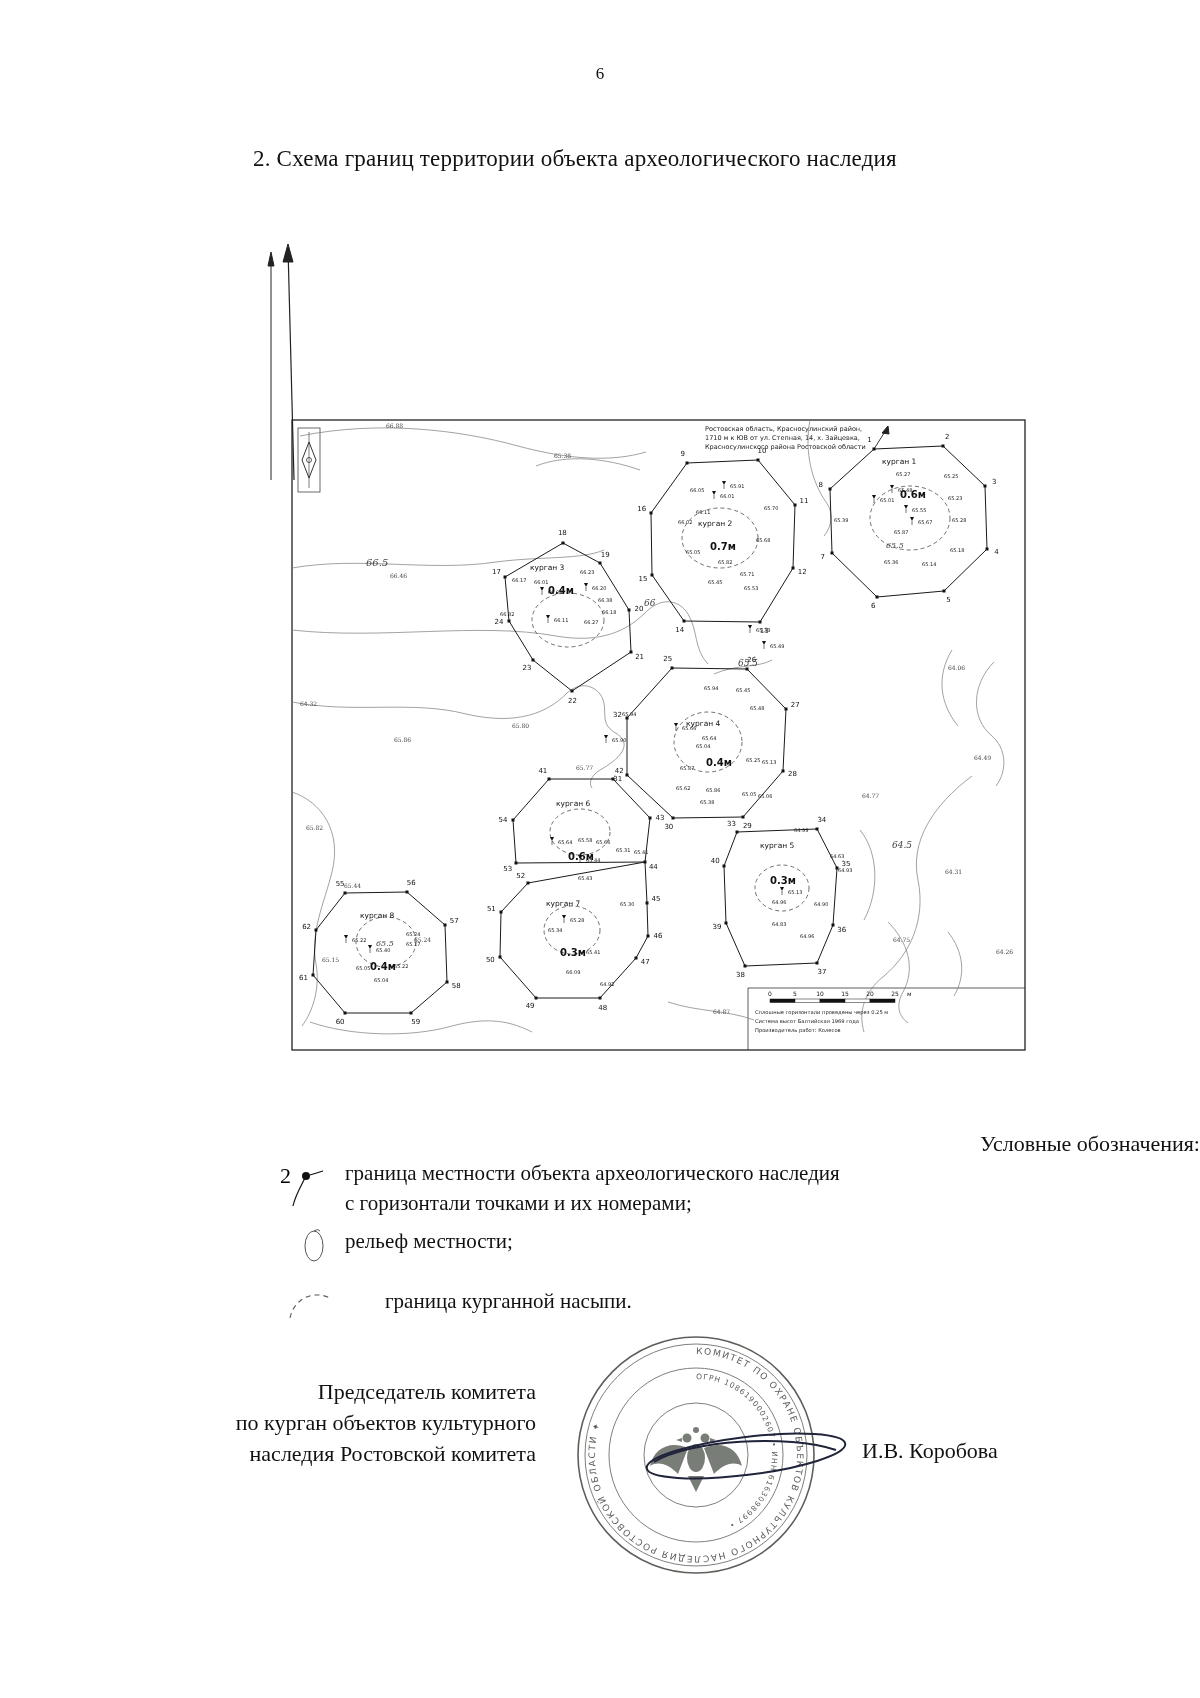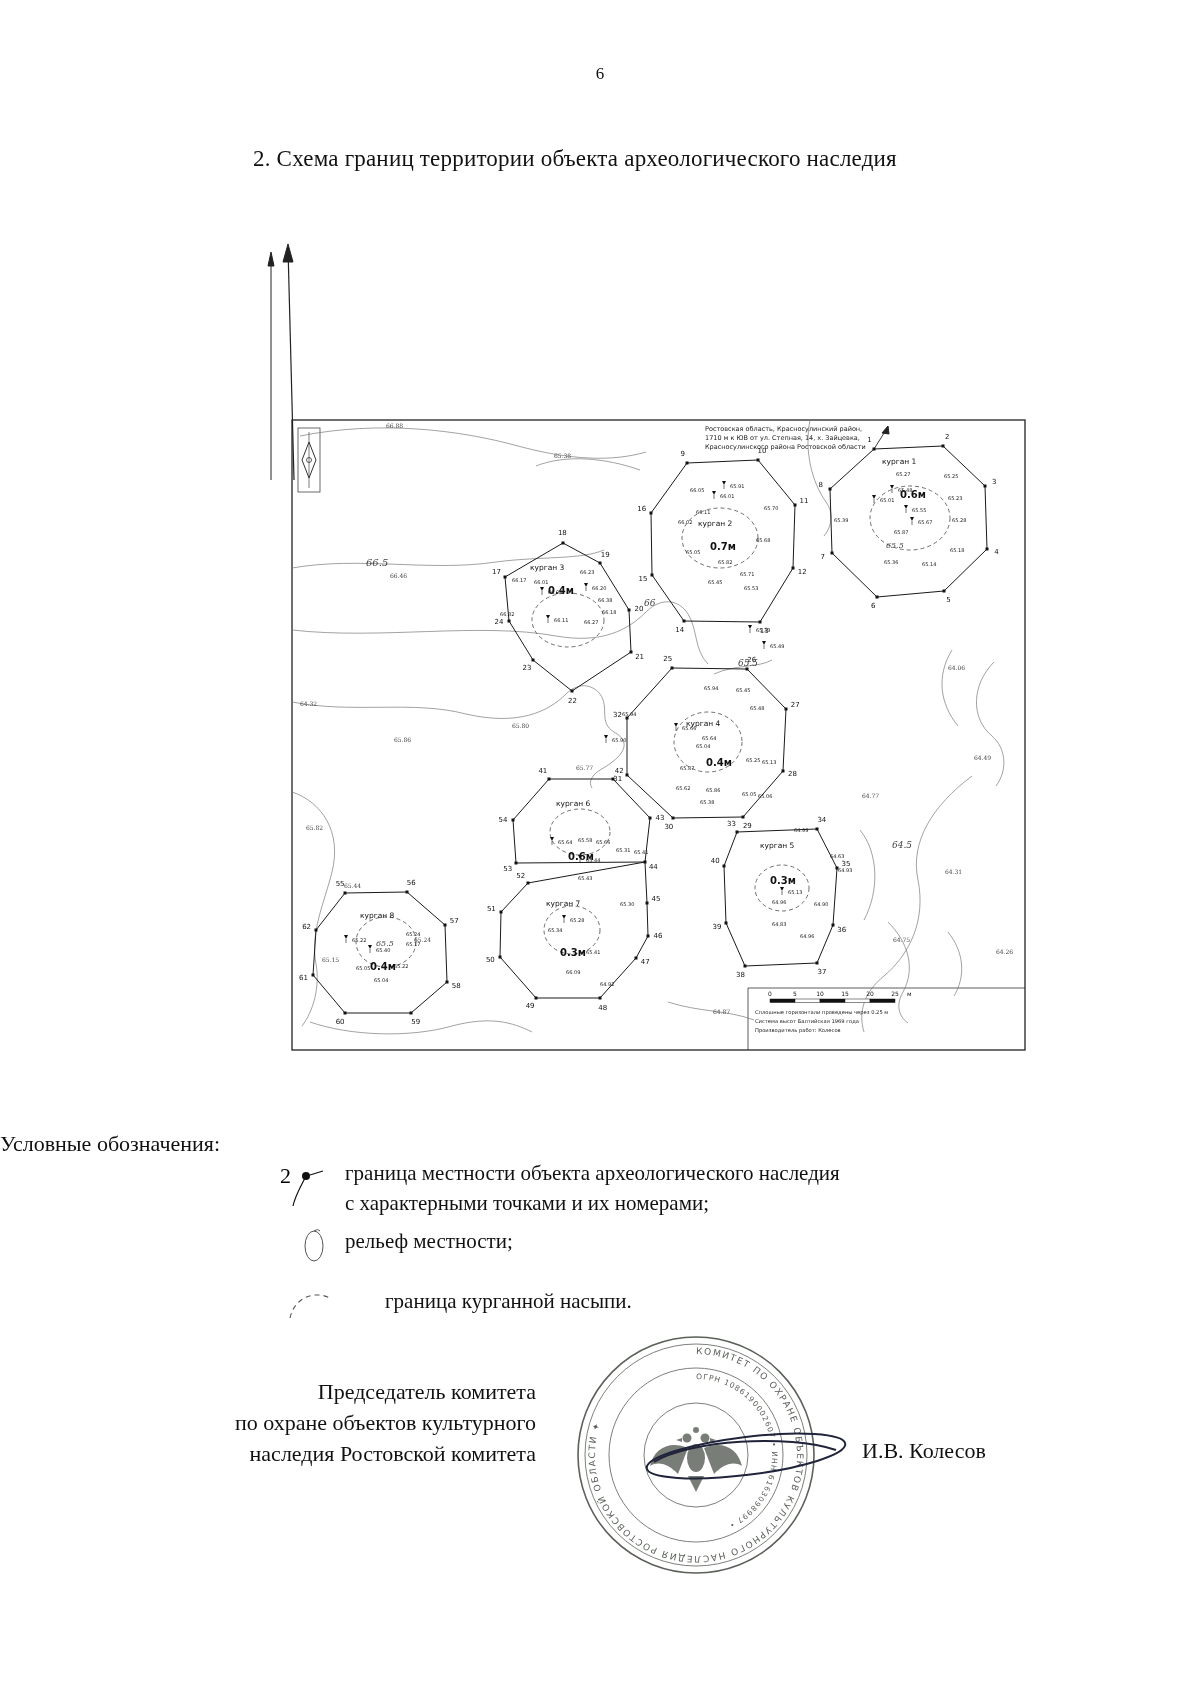--- a/index.html
+++ b/index.html
@@ -14,21 +14,21 @@
   .kpoly{fill:none;stroke:#1a1a1a;stroke-width:1;}
   .mound{fill:none;stroke:#4a4a4a;stroke-width:.8;stroke-dasharray:4 3;}
   .kname{font:7.5px "DejaVu Sans",sans-serif;fill:#111;}
   .kheight{font:700 10px "DejaVu Sans",sans-serif;fill:#111;}
   .ptn{font:7px "DejaVu Sans",sans-serif;fill:#111;}
   .spot{font:5px "DejaVu Sans",sans-serif;fill:#222;}
   .clabel{font-family:"DejaVu Serif",serif;fill:#444;}
   .note{font:6.5px "DejaVu Sans",sans-serif;fill:#222;}
   .scl{font:6px "DejaVu Sans",sans-serif;fill:#111;}
   .scln{font:5.2px "DejaVu Sans",sans-serif;fill:#222;}
-  .legend-title{position:absolute;top:1131px;left:0;width:100%;text-align:left;font-size:22px;}
+  .legend-title{position:absolute;top:1131px;left:0;width:100%;text-align:right;font-size:22px;}
   .lg-text{position:absolute;left:345px;font-size:21px;line-height:30px;}
   #lg1{top:1158px;} #lg2{top:1226px;} #lg3{top:1286px;margin-left:40px;}
   .lg-sym{position:absolute;}
   .footer{position:absolute;left:150px;top:1376px;width:386px;text-align:right;font-size:22px;line-height:31px;}
   .sign{position:absolute;left:862px;top:1438px;font-size:22px;white-space:nowrap;}
   #stamp-svg{position:absolute;left:538px;top:1330px;}
   .stamp-line{fill:none;stroke:#5b6059;}
   .ring{font:9px "DejaVu Sans",sans-serif;fill:#5b6059;letter-spacing:1.5px;}
   .ring2{font:7.5px "DejaVu Sans",sans-serif;fill:#5b6059;letter-spacing:1px;}
   .scribble{fill:none;stroke:#20243a;stroke-width:2;}
@@ -433,41 +433,41 @@
   <div class="legend-title">Условные обозначения:</div>
 
   <svg class="lg-sym" style="left:278px;top:1156px" width="58" height="54" viewBox="0 0 58 54">
     <text x="2" y="27" font-size="22" font-family="Liberation Serif, serif">2</text>
     <circle cx="28" cy="20" r="4" fill="#111"></circle>
     <path d="M28,20 C23,30 17,40 15,50" stroke="#111" fill="none" stroke-width="1.2"></path>
     <path d="M32,19 L45,15" stroke="#111" fill="none" stroke-width="1.2"></path>
   </svg>
   <div class="lg-text" id="lg1">
     <span>граница местности объекта археологического наследия</span><br>
-    <span>с характерными точками и их номерами;</span>
+    <span>с горизонтали точками и их номерами;</span>
   </div>
 
   <svg class="lg-sym" style="left:296px;top:1224px" width="36" height="44" viewBox="0 0 36 44">
     <ellipse cx="18" cy="22" rx="9" ry="15" fill="none" stroke="#555" stroke-width="1"></ellipse>
     <path d="M18,7 q4,-3 6,0" fill="none" stroke="#555" stroke-width="1"></path>
   </svg>
   <div class="lg-text" id="lg2">
     <span>рельеф местности;</span>
   </div>
 
   <svg class="lg-sym" style="left:286px;top:1286px" width="46" height="36" viewBox="0 0 46 36">
     <path d="M4,32 C8,12 28,4 44,12" fill="none" stroke="#555" stroke-width="1.1" stroke-dasharray="5 4"></path>
   </svg>
   <div class="lg-text" id="lg3">
     <span>граница курганной насыпи.</span>
   </div>
 
   <div class="footer">
     <div>Председатель комитета</div>
-    <div>по охране объектов культурного</div>
+    <div>по курган объектов культурного</div>
     <div>наследия Ростовской комитета</div>
   </div>
 
   <svg id="stamp-svg" width="330" height="262" viewBox="0 0 330 262">
     <defs>
       <path id="ringA" d="M158,24 A101,101 0 1 1 157.9,24"></path>
       <path id="ringB" d="M158,49 A76,76 0 1 1 157.9,49"></path>
     </defs>
     <circle class="stamp-line" cx="158" cy="125" r="118" stroke-width="1.6"></circle>
     <circle class="stamp-line" cx="158" cy="125" r="111" stroke-width=".8"></circle>
@@ -485,15 +485,15 @@
       <path d="M150,118 C132,110 116,118 112,136 C122,130 132,136 140,144 Z"></path>
       <path d="M166,118 C184,110 200,118 204,136 C194,130 184,136 176,144 Z"></path>
       <path d="M150,146 L166,146 L158,162 Z"></path>
     </g>
     <g>
       <ellipse class="scribble" cx="208" cy="126" rx="100" ry="19" transform="rotate(-7 208 126)"></ellipse>
       <path class="scribble" d="M116,132 C152,110 250,104 298,120" stroke-width="1.6"></path>
     </g>
   </svg>
 
-  <div class="sign">И.В. Колесов</div>
+  <div class="sign">И.В. Коробова</div>
 
 </div>
 
 </body></html>

